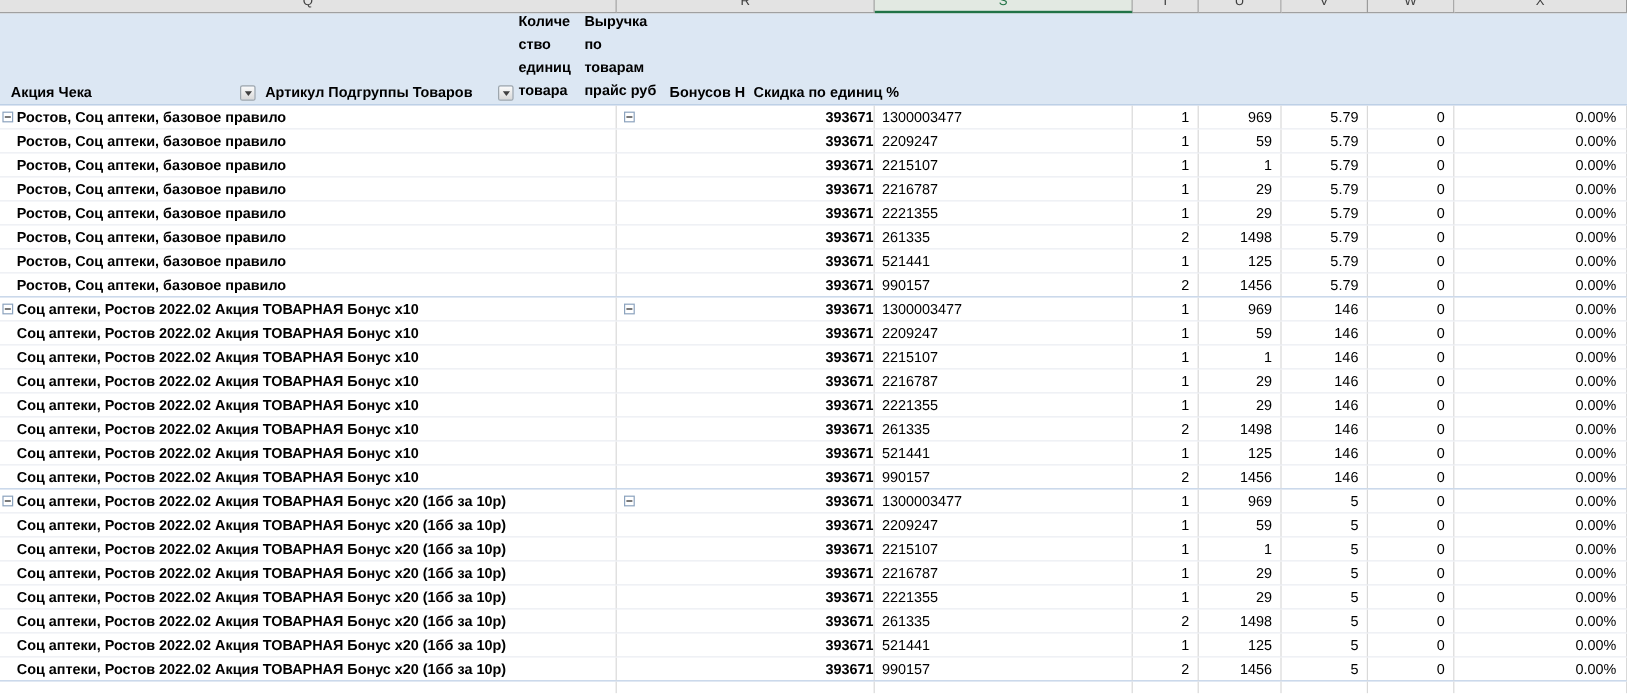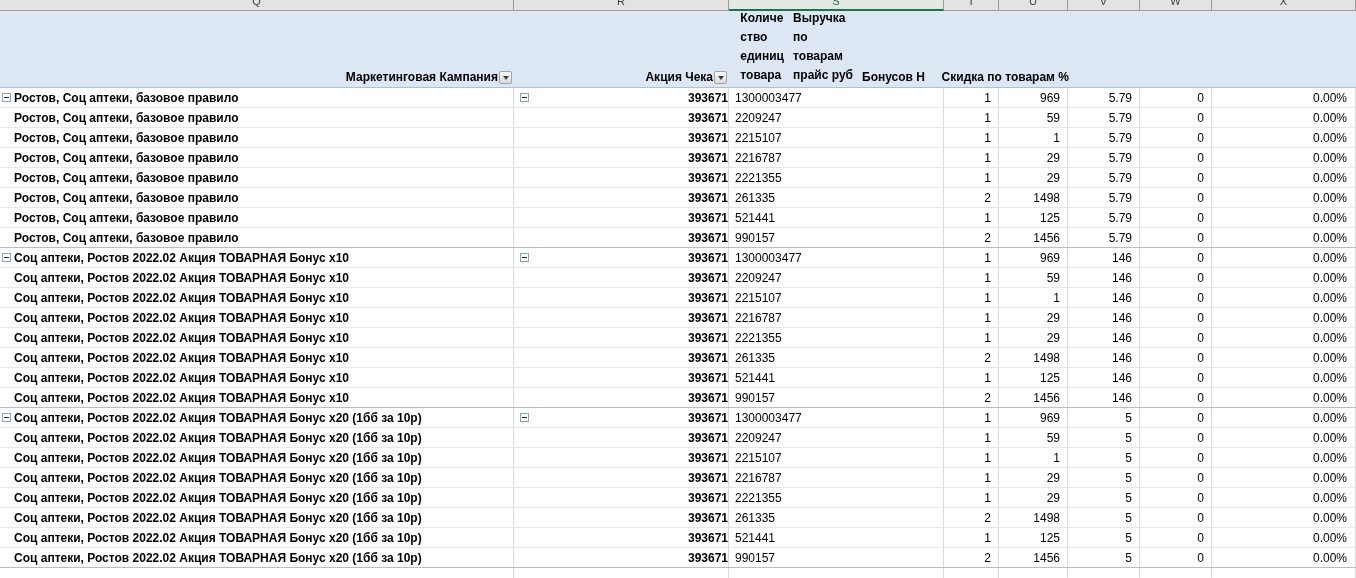--- a/index.html
+++ b/index.html
@@ -18,21 +18,21 @@
   }
   .letter-cell .lt { display:block; margin-top:-6px; line-height:15px; }
   .letter-cell.selected {
     background:#E2E9E2; color:#217346; border-bottom:2px solid #217346;
   }
   
   .header-row {
     display:flex; height:77px; background:#DCE7F3;
     border-bottom:1px solid #A9C1DE; font-weight:bold;
   }
-  .hcell { position:relative; display:flex; align-items:flex-end;justify-content:flex-end; }
+  .hcell { position:relative; display:flex; align-items:flex-end; }
   .hcell.h-q { padding:0 16px 3px 8px; }
   .hcell.h-r { padding:0 16px 3px 9px; }
   .hcell.h-s { padding:0 16px 3px 6px; }
   .hcell.h-t, .hcell.h-u { padding:0 0 2px 2px; white-space:pre-line; line-height:19px; }
   .hcell.h-v { padding:0 0 3px 4px; }
   .hcell.h-w { padding:0 0 3px 3px; }
   .hcell.h-x { padding:0 0 3px 2px; }
   .filter-btn {
     position:absolute; right:2px; bottom:3px; width:13px; height:13px;
     background:linear-gradient(#FBFBFB,#D9D9D9);
@@ -96,49 +96,49 @@
       </div>
     <div class="letter-cell c-w">
         <span class="lt">W</span>
       </div>
     <div class="letter-cell c-x">
         <span class="lt">X</span>
       </div>
   </div>
 
   <div class="header-row">
-    <div class="hcell h-q c-q">
-      <span>Маркетинговая Кампания</span>
+    <div class="hcell h-r c-r">
+      <span>Акция Чека</span>
       <span class="filter-btn">
           <span class="filter-arrow"></span>
         </span>
     </div>
-    <div class="hcell h-r c-r">
-      <span>Акция Чека</span>
+    <div class="hcell h-s c-s">
+      <span>Артикул Подгруппы Товаров</span>
       <span class="filter-btn">
           <span class="filter-arrow"></span>
         </span>
     </div>
     <div class="hcell h-t c-t">
       <span>Количе
 ство
 единиц
 товара</span>
     </div>
     <div class="hcell h-u c-u">
       <span>Выручка
 по
 товарам
 прайс руб</span>
     </div>
     <div class="hcell h-v c-v">
       <span>Бонусов Н</span>
     </div>
     <div class="hcell h-x c-x">
-      <span>Скидка по товарам %</span>
+      <span>Скидка по единиц %</span>
     </div>
   </div>
 
   <div id="rows">
       <div class="row">
         <div class="cell c-q">
           <span class="collapse-box"></span>
           <span>Ростов, Соц аптеки, базовое правило</span>
         </div>
         <div class="cell c-r">

